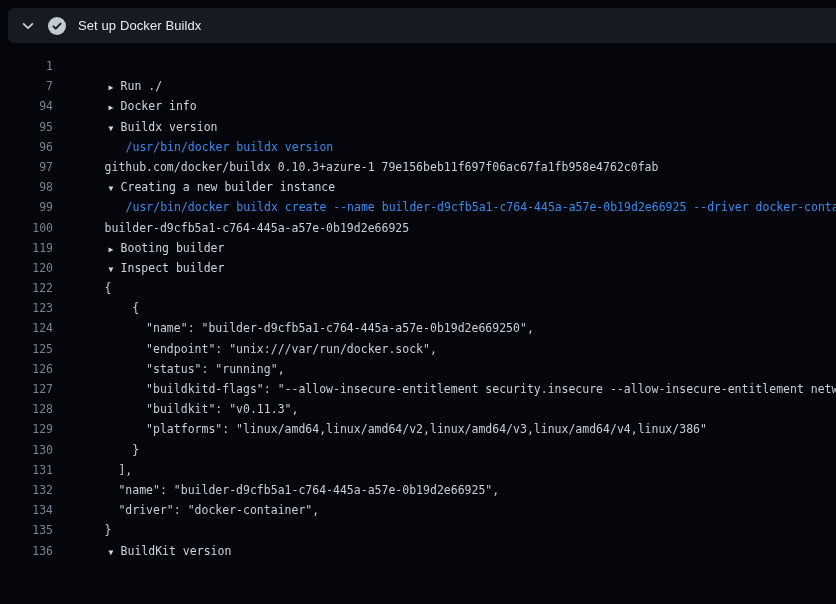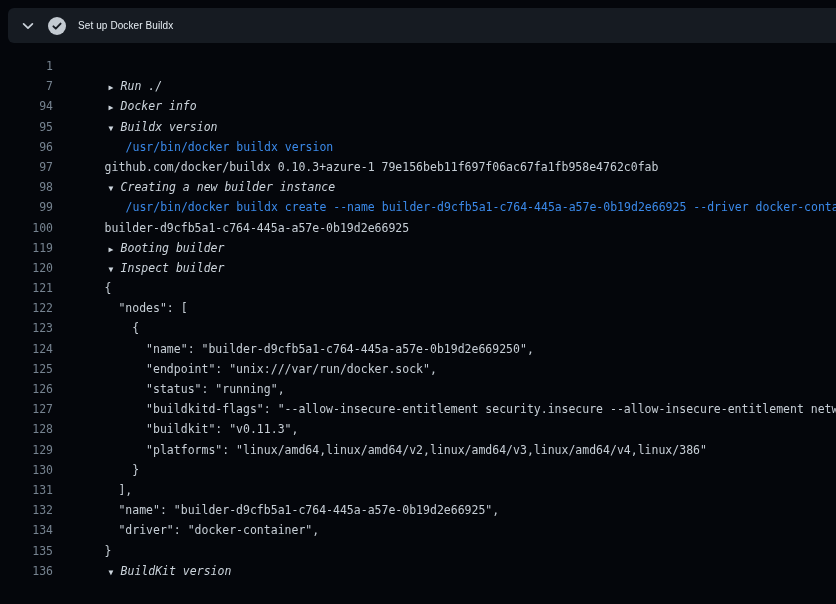--- a/index.html
+++ b/index.html
@@ -15,21 +15,21 @@
     background:var(--header-bg,#161b22);
     border-radius:6px 0 0 6px;
     display:flex; align-items:center;
     padding-left:12px;
     cursor:pointer;
   }
   .chev { width:16px; height:16px; flex:none; display:block; }
   .check-wrap { margin-left:12px; width:18px; height:18px; flex:none; }
   .step-title {
     margin-left:12px;
-    font-size:10px; font-weight:500;
+    font-size:13px; font-weight:500;
     color:var(--title-text,#e6edf3);
     letter-spacing:.1px;
   }
   .log-area {
     position:absolute; left:0; right:0; top:43px; bottom:0;
     padding-top:13px;
     overflow:hidden;
   }
   .row {
     display:flex; align-items:baseline;
@@ -37,21 +37,21 @@
     font-family:"DejaVu Sans Mono","Liberation Mono",monospace;
     font-size:11.5px;
     white-space:pre;
   }
   .num {
     width:53px; flex:none;
     text-align:right;
     color:var(--line-number,#768390);
     cursor:pointer;
   }
-  .gbody { margin-left:14px; cursor:pointer;font-style:italic; }
+  .gbody { margin-left:14px; cursor:pointer; }
   .arrow {
     display:inline-block; width:12px;
     font-size:8px;
     color:var(--group-text,#ccd4dc);
   }
   .gtext { color:var(--group-text,#ccd4dc); }
   .content { margin-left:31px; }
   .command { color:var(--command-blue,#3b8aea);text-align:right; }
   .output  { color:var(--output-text,#c6ced6);margin-left:10px; }
 </style>
@@ -134,26 +134,20 @@
       <span class="arrow">▼</span><span class="gtext">Inspect builder</span>
     </span>
   </div>
     <div class="row">
     <span class="num">120</span>
     <span class="">
       <span class="content output">{</span>
     </span>
   </div>
     <div class="row">
-    <span class="num">121</span>
-    <span class="">
-      <span class="content output">  "nodes": [</span>
-    </span>
-  </div>
-    <div class="row">
     <span class="num">122</span>
     <span class="">
       <span class="content output">    {</span>
     </span>
   </div>
     <div class="row">
     <span class="num">123</span>
     <span class="">
       <span class="content output">      "name": "builder-d9cfb5a1-c764-445a-a57e-0b19d2e669250",</span>
     </span>

